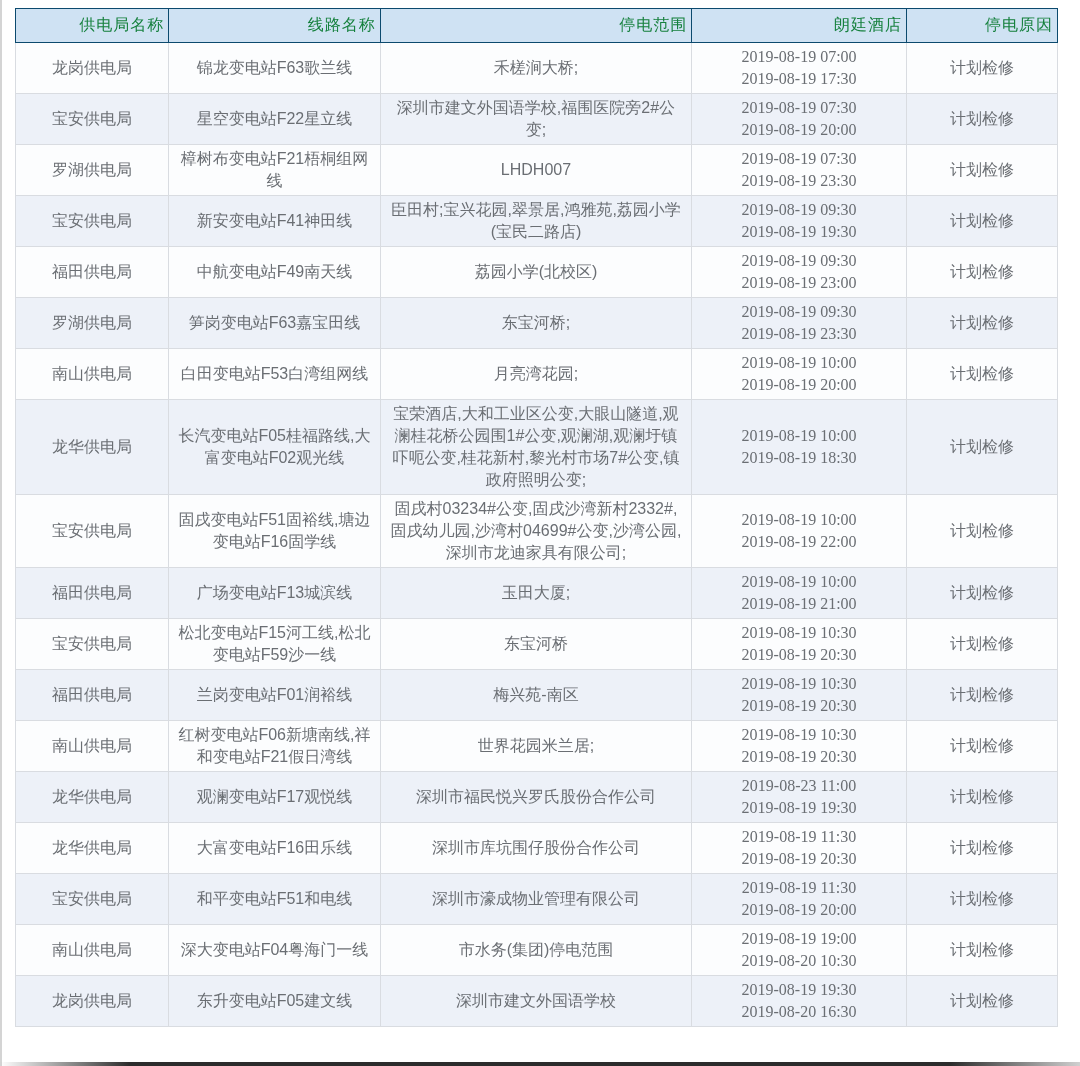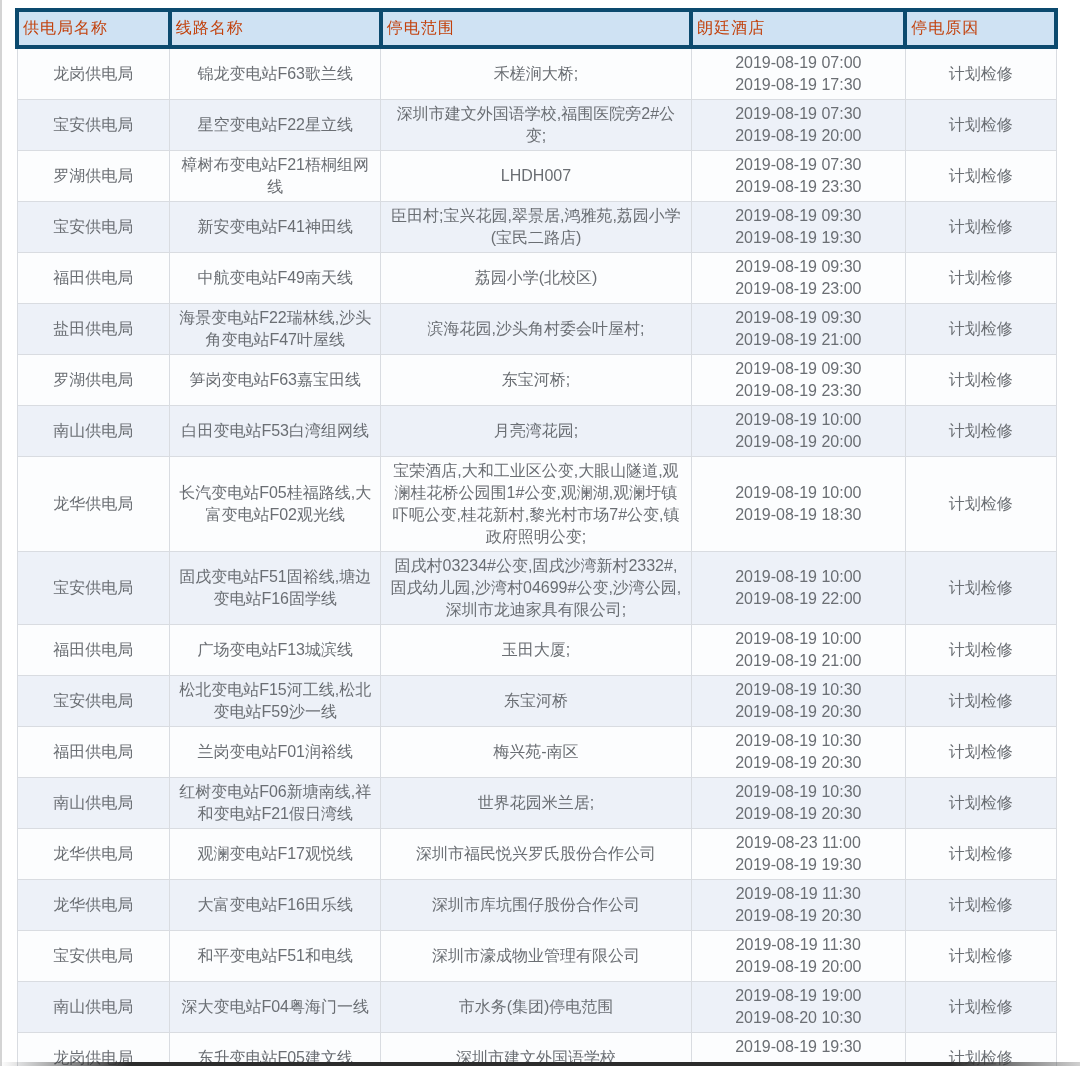--- a/index.html
+++ b/index.html
@@ -36,41 +36,41 @@
     top: 8px;
     width: 1043px;
   }
   table.outage {
     width: 100%;
     border-collapse: collapse;
     table-layout: fixed;
   }
   table.outage th {
     background: #cfe2f3;
-    color: #c2410c;
+    color: #15803d;
     font-weight: normal;
     font-size: 16px;
     padding: 6px 4px;
-    border: 4px solid #0c4a6e;
-    text-align: left;
+    border: 1px solid #0c4a6e;
+    text-align: right;
     letter-spacing: 1px;
   }
   table.outage td {
     font-size: 16px;
     color: #6a6e73;
     text-align: center;
     padding: 3px 8px;
     line-height: 22px;
     border: 1px solid #d9dce1;
     word-break: break-all;
     vertical-align: middle;
   }
   table.outage tbody tr:nth-child(odd)  { background: #fcfdfe; }
   table.outage tbody tr:nth-child(even) { background: #edf1f8; }
-  .time-line { display: block; }
+  .time-line { display: block; font-family: Liberation Serif, serif; }
 </style>
 </head>
 <body>
 
 <div class="page">
   <div class="left-edge"></div>
 
   <div class="outage-table-wrap">
     <table class="outage">
       <colgroup>
@@ -134,30 +134,20 @@
           <td>福田供电局</td>
           <td>中航变电站F49南天线</td>
           <td>荔园小学(北校区)</td>
           <td>
             <span class="time-line">2019-08-19 09:30</span>
             <span class="time-line">2019-08-19 23:00</span>
           </td>
           <td>计划检修</td>
         </tr>
         <tr>
-          <td>盐田供电局</td>
-          <td>海景变电站F22瑞林线,沙头角变电站F47叶屋线</td>
-          <td>滨海花园,沙头角村委会叶屋村;</td>
-          <td>
-            <span class="time-line">2019-08-19 09:30</span>
-            <span class="time-line">2019-08-19 21:00</span>
-          </td>
-          <td>计划检修</td>
-        </tr>
-        <tr>
           <td>罗湖供电局</td>
           <td>笋岗变电站F63嘉宝田线</td>
           <td>东宝河桥;</td>
           <td>
             <span class="time-line">2019-08-19 09:30</span>
             <span class="time-line">2019-08-19 23:30</span>
           </td>
           <td>计划检修</td>
         </tr>
         <tr>

